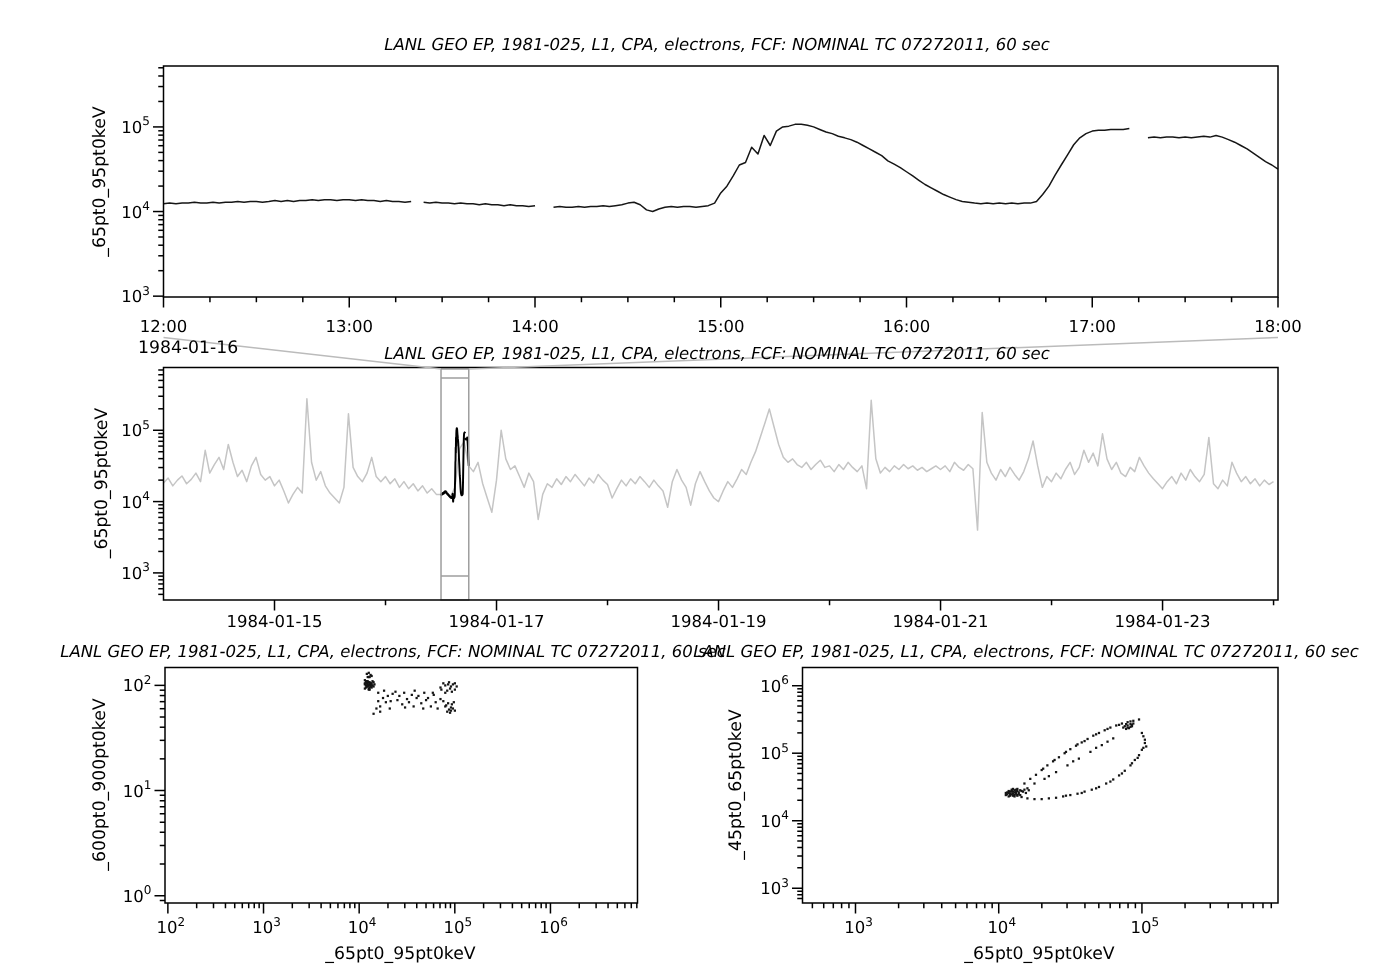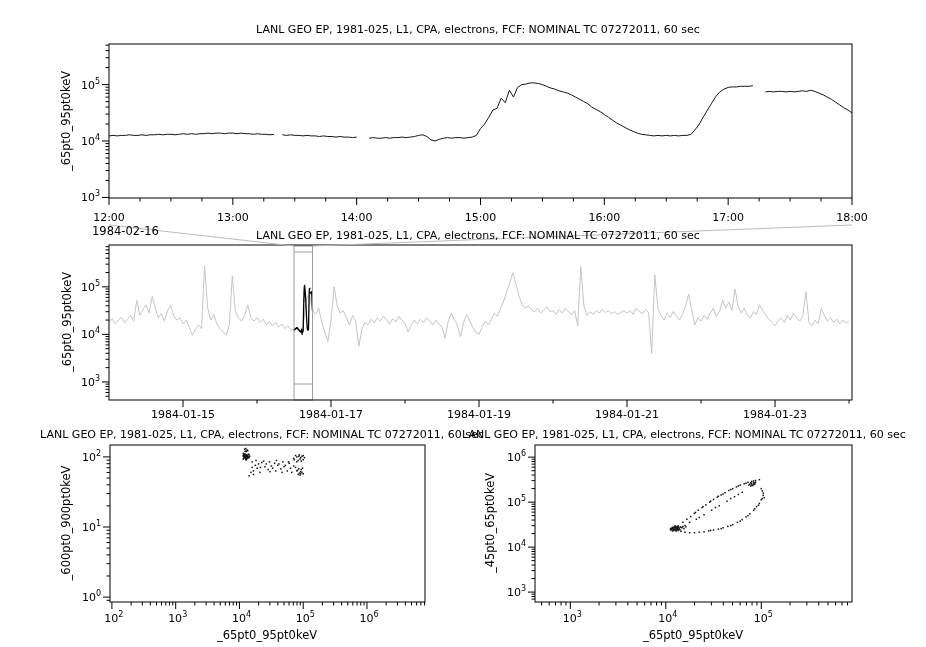--- a/index.html
+++ b/index.html
@@ -1,19 +1,19 @@
 <!DOCTYPE html>
 <html><head>
 <meta charset="utf-8">
 <style>
   html,body{margin:0;padding:0;background:#fff;}
   #canvas{position:relative;width:926px;height:647px;background:#ffffff;overflow:hidden;
           font-family:"DejaVu Sans", sans-serif;}
   #plot-svg{position:absolute;left:0;top:0;}
-  .title{position:absolute;font-size:11px;color:#000;white-space:nowrap;transform:translateX(-50%);}
+  .title{position:absolute;font-size:11px;color:#000;white-space:nowrap;transform:translateX(-50%);font-style:italic;}
   .ylab{position:absolute;font-size:11.5px;color:#000;white-space:nowrap;
         transform:translate(-50%,-50%) rotate(-90deg);}
   .xlab{position:absolute;font-size:11.5px;color:#000;white-space:nowrap;transform:translateX(-50%);}
   .datelab{position:absolute;font-size:11.5px;color:#000;white-space:nowrap;}
 </style>
 </head>
 <body>
 
 <div id="canvas">
   <svg id="plot-svg" width="926" height="647">
@@ -554,14 +554,14 @@
   <div class="title" style="left:684px;top:428px">LANL GEO EP, 1981-025, L1, CPA, electrons, FCF: NOMINAL TC 07272011, 60 sec</div>
 
   <div class="ylab" style="left:66px;top:121px">_65pt0_95pt0keV</div>
   <div class="ylab" style="left:67px;top:322px">_65pt0_95pt0keV</div>
   <div class="ylab" style="left:66px;top:523px">_600pt0_900pt0keV</div>
   <div class="ylab" style="left:490px;top:523px">_45pt0_65pt0keV</div>
 
   <div class="xlab" style="left:267px;top:628px">_65pt0_95pt0keV</div>
   <div class="xlab" style="left:693px;top:628px">_65pt0_95pt0keV</div>
 
-  <div class="datelab" style="left:92px;top:224px">1984-02-16</div>
+  <div class="datelab" style="left:92px;top:224px">1984-01-16</div>
 </div>
 
 </body></html>

